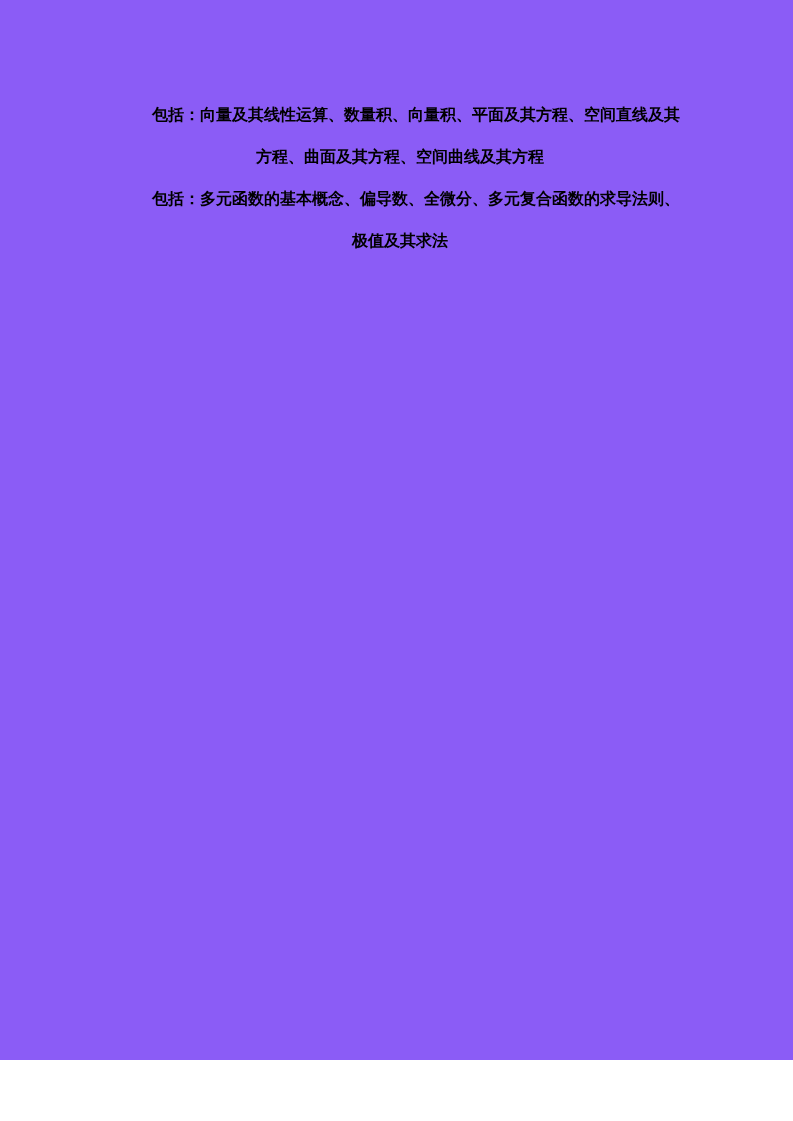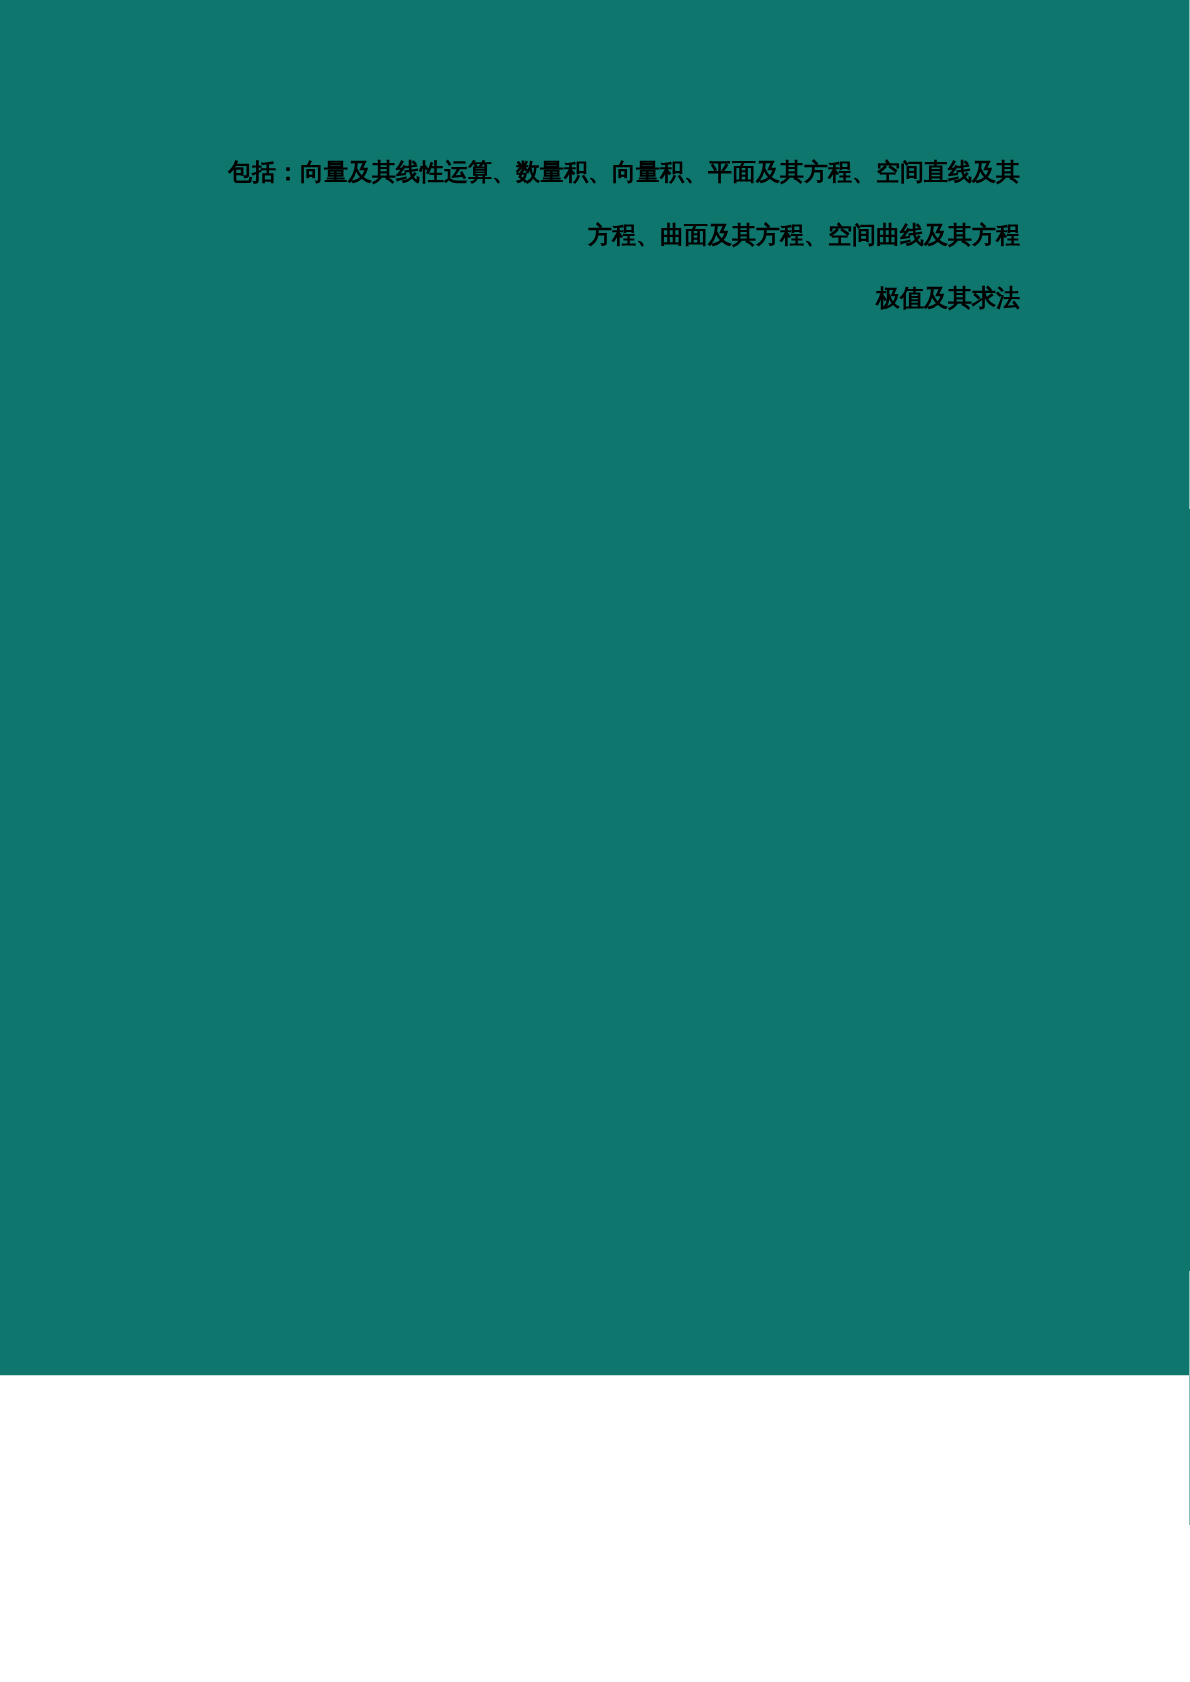--- a/index.html
+++ b/index.html
@@ -3,40 +3,40 @@
 <meta charset="utf-8">
 <style>
   html, body {
     margin: 0;
     padding: 0;
     background: #ffffff;
   }
   .page {
     position: relative;
     width: 793px;
-    height: 917px;
-    background: #0f766e;
+    height: 1060px;
+    background: #8b5cf6;
     overflow: hidden;
     font-family: Liberation Mono, monospace;
   }
   .text-block {
     position: absolute;
     top: 95px;
     left: 120px;
     width: 560px;
     color: #000000;
     font-size: 16px;
     font-weight: 700;
     letter-spacing: 0;
   }
   .line {
     height: 42px;
     line-height: 42px;
     white-space: nowrap;
-    text-align: right;
+    text-align: center;
   }
   
   .line.jst {
     white-space: normal;
     text-align: justify;
     text-align-last: justify;
   }
   .line.indent {
     text-indent: 2em;
   }
@@ -50,19 +50,20 @@
 <div class="page">
   <div class="text-block">
 
     <div>
       <div class="line jst indent">包括：向量及其线性运算、数量积、向量积、平面及其方程、空间直线及其</div>
       <div class="line">方程、曲面及其方程、空间曲线及其方程</div>
     </div>
 
 
     <div>
+      <div class="line jst indent">包括：多元函数的基本概念、偏导数、全微分、多元复合函数的求导法则、</div>
       <div class="line">极值及其求法</div>
     </div>
 
 
 
   </div>
 </div>
 
 </body></html>

